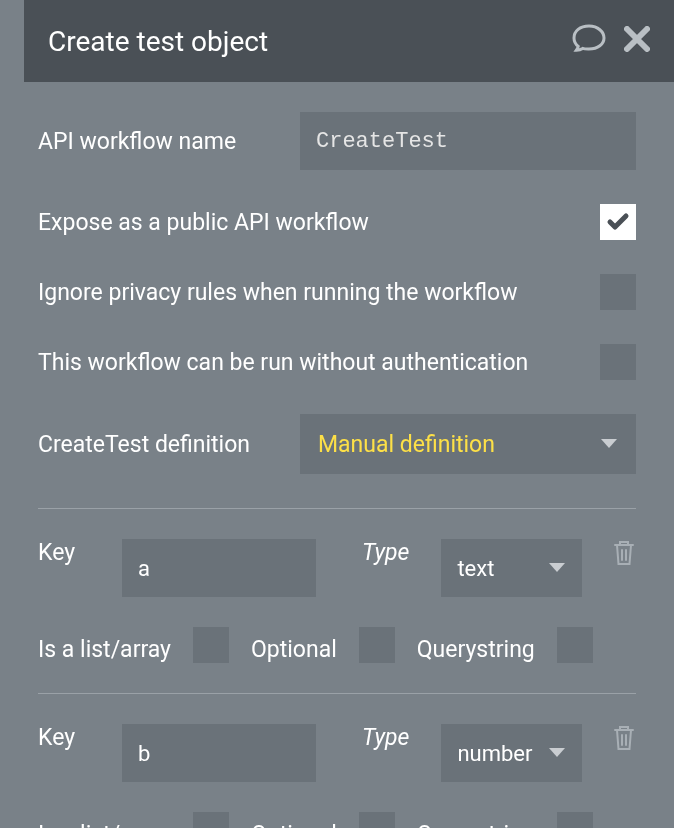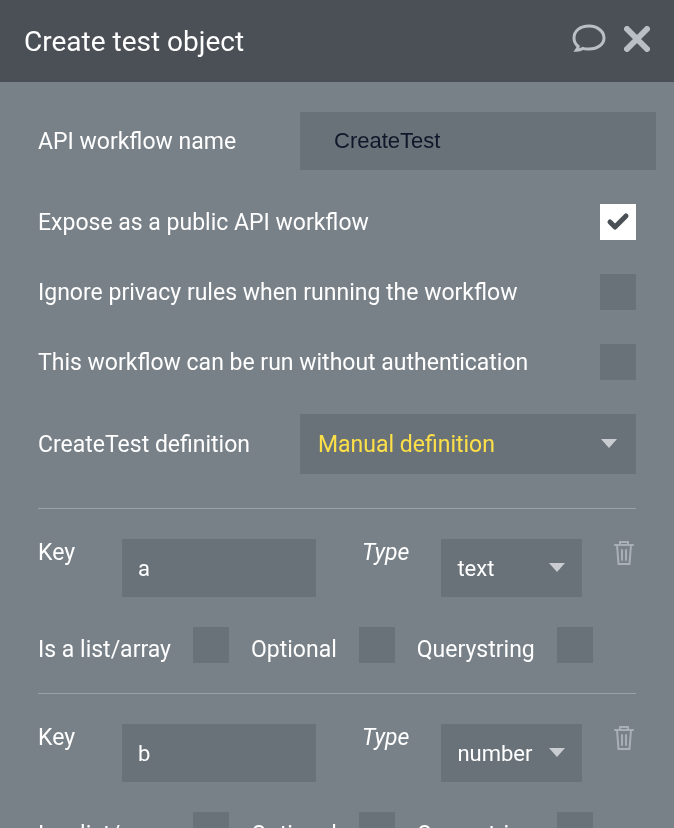--- a/index.html
+++ b/index.html
@@ -9,20 +9,21 @@
     font-family: -apple-system, BlinkMacSystemFont, "Segoe UI", Roboto, "Helvetica Neue", Arial, sans-serif;
     color: #ffffff;
   }
   .titlebar {
     background: #4a5056;
     height: 82px;
     display: flex;
     align-items: center;
     padding: 0 24px;
     justify-content: space-between;
+    margin-left: 24px;
   }
   .titlebar-title {
     font-size: 28px;
     font-weight: 400;
   }
   .titlebar-actions {
     display: flex;
     gap: 18px;
     align-items: center;
   }
@@ -43,25 +44,25 @@
     font-size: 23px;
     font-weight: 400;
     color: #ffffff;
   }
   .top-label { width: 262px; flex-shrink: 0; }
   .text-input {
     flex: 1;
     background: #6a7279;
     border: none;
     height: 58px;
-    padding: 0 34px;
+    padding: 0 16px;
     font-size: 22px;
-    color: #0f172a;
+    color: #e5e5e5;
     outline: none;
-    font-family: Liberation Sans, sans-serif;
+    font-family: Liberation Mono, monospace;
   }
   .text-input::placeholder { color: #c9cdd1; }
   .row-justify {
     display: flex;
     align-items: center;
     justify-content: space-between;
     margin-bottom: 34px;
     text-align: right;
   }
   .checkbox {

